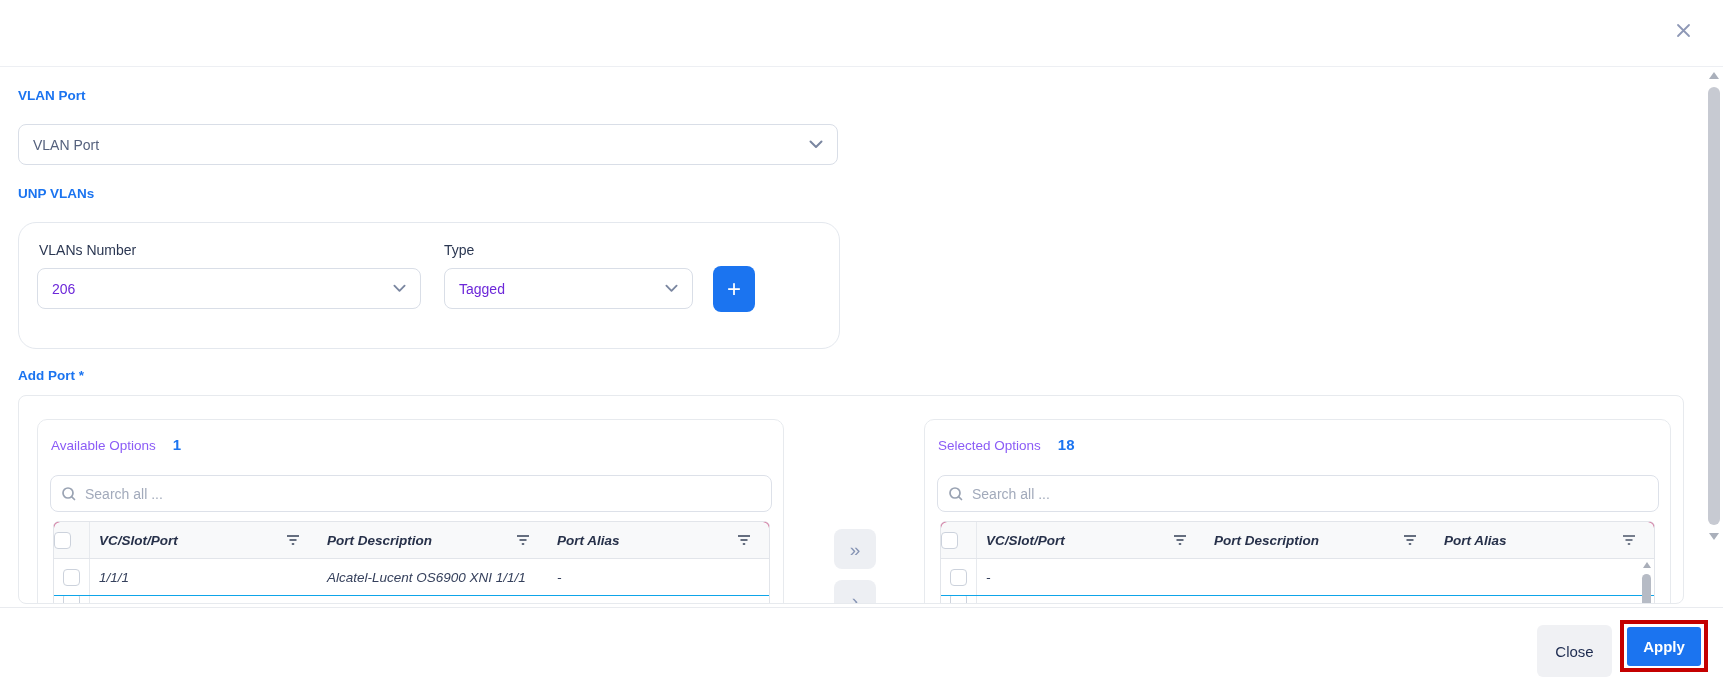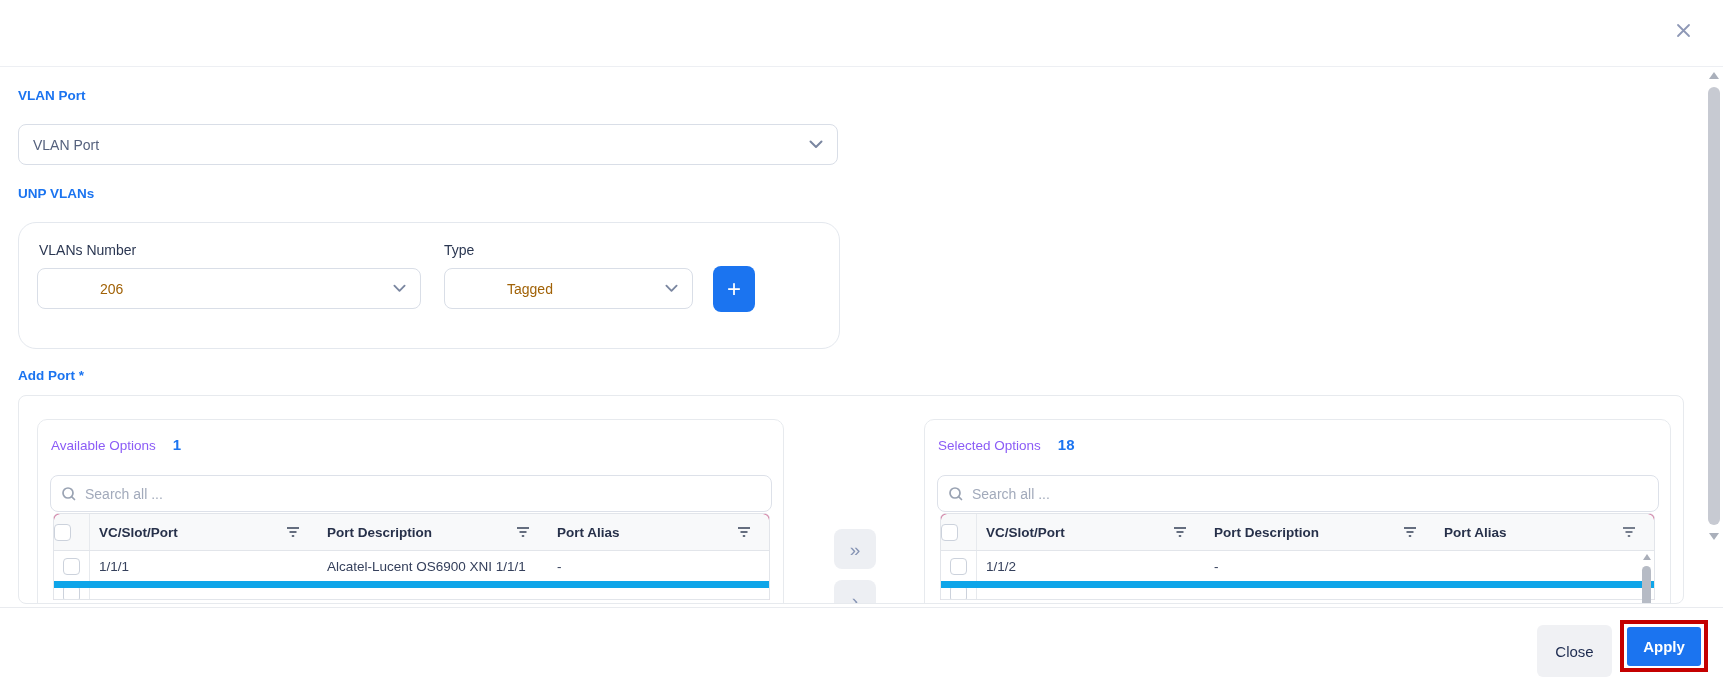--- a/index.html
+++ b/index.html
@@ -12,21 +12,21 @@
                  color:#1e2a47; letter-spacing:.1px; }
   .close-btn { position:absolute; left:1672px; top:19px; width:22px; height:22px;
                display:flex; align-items:center; justify-content:center; cursor:pointer; }
   .header-divider { position:absolute; left:0; top:66px; width:1723px; height:1px; background:#edeff3; }
 
   
   .blue-label { position:absolute; font-size:13.5px; font-weight:bold; color:#1b74f0; }
   .select { position:absolute; height:41px; background:#fff; border:1px solid #d9dee7;
             border-radius:8px; display:flex; align-items:center; padding:0 14px; cursor:pointer; }
   .select .sel-text { font-size:14px; color:#55617d; }
-  .select .sel-text.dark { color:#a16207;margin-left:48px; }
+  .select .sel-text.dark { color:#6d28d9; }
   .select .chev { margin-left:auto; display:flex; align-items:center; }
 
   .field-label { position:absolute; font-size:14px; color:#2b3752; }
 
   .card { position:absolute; left:18px; top:222px; width:822px; height:127px;
           border:1px solid #e4e8ee; border-radius:18px; background:#fff; }
 
   .plus-btn { position:absolute; left:694px; top:43px; width:42px; height:46px;
               background:#1b74f0; border:none; border-radius:8px; color:#fff;
               font-size:24px; font-weight:400; line-height:1; cursor:pointer;
@@ -44,26 +44,26 @@
   .panel-title { font-size:13.5px; color:#8b5cf6; }
   .panel-count { font-size:15px; font-weight:bold; color:#1b74f0; }
 
   .searchbox { position:absolute; left:12px; top:55px; width:722px; height:37px;
                border:1px solid #dde1e9; border-radius:8px; background:#fff;
                display:flex; align-items:center; padding:0 10px; }
   .searchbox input { border:none; outline:none; flex:1; font-size:14px; color:#3d4a66;
                      font-family:"Liberation Sans", sans-serif; margin-left:8px; background:transparent; }
   .searchbox input::placeholder { color:#a2aabb; }
 
-  .ptable { position:absolute; left:15px; top:93px; width:717px;
-            border:1px solid #e2e5ea; border-radius:6px 6px 0 0; background:#be185d; }
+  .ptable { position:absolute; left:15px; top:101px; width:717px;
+            border:1px solid #e2e5ea; border-radius:6px 6px 0 0; background:#be185d;font-style:italic; }
   .panel.right .ptable { width:715px; }
   .trow { display:grid; grid-template-columns:36px 228px 230px 1fr; height:37px; }
   .trow.head { background:#f8f9fa; border-bottom:1px solid #e2e5ea; border-radius:6px 6px 0 0; }
-  .trow.datarow { border-bottom:7px solid #0ea5e9; background:#fff; }
+  .trow.datarow { border-bottom:1px solid #0ea5e9; background:#fff; }
   .trow.partial { border-bottom:none; }
   .cell { display:flex; align-items:center; padding-left:9px; overflow:hidden; }
   .cell.cbcell { justify-content:center; padding-left:0; border-right:1px solid #e7eaee; }
   .head .cell { font-size:13.5px; font-weight:bold; color:#27314a; justify-content:space-between;
                 padding-right:18px; }
   .datarow .cell { font-size:13.5px; color:#35405c; }
   .checkbox { width:17px; height:17px; border:1.5px solid #ccd2dc; border-radius:4px;
               background:#fff; cursor:pointer; }
 
   .filter-icon { display:flex; cursor:pointer; }
@@ -276,21 +276,20 @@
                   <line x1="3.5" y1="6" x2="10.5" y2="6" stroke="#4b5568" stroke-width="1.7"></line>
                   <line x1="5.8" y1="10" x2="8.2" y2="10" stroke="#4b5568" stroke-width="1.7"></line>
                 </svg>
             </span>
           </div>
         </div>
         <div class="trow datarow">
           <div class="cell cbcell">
               <div class="checkbox"></div>
             </div>
-          <div class="cell">1/1/2</div>
           <div class="cell">-</div>
         </div>
         <div class="trow datarow partial" style="height:11px;">
           <div class="cell cbcell">
               <div class="checkbox"></div>
             </div>
           <div class="cell"></div>
             <div class="cell"></div>
             <div class="cell"></div>
         </div>

